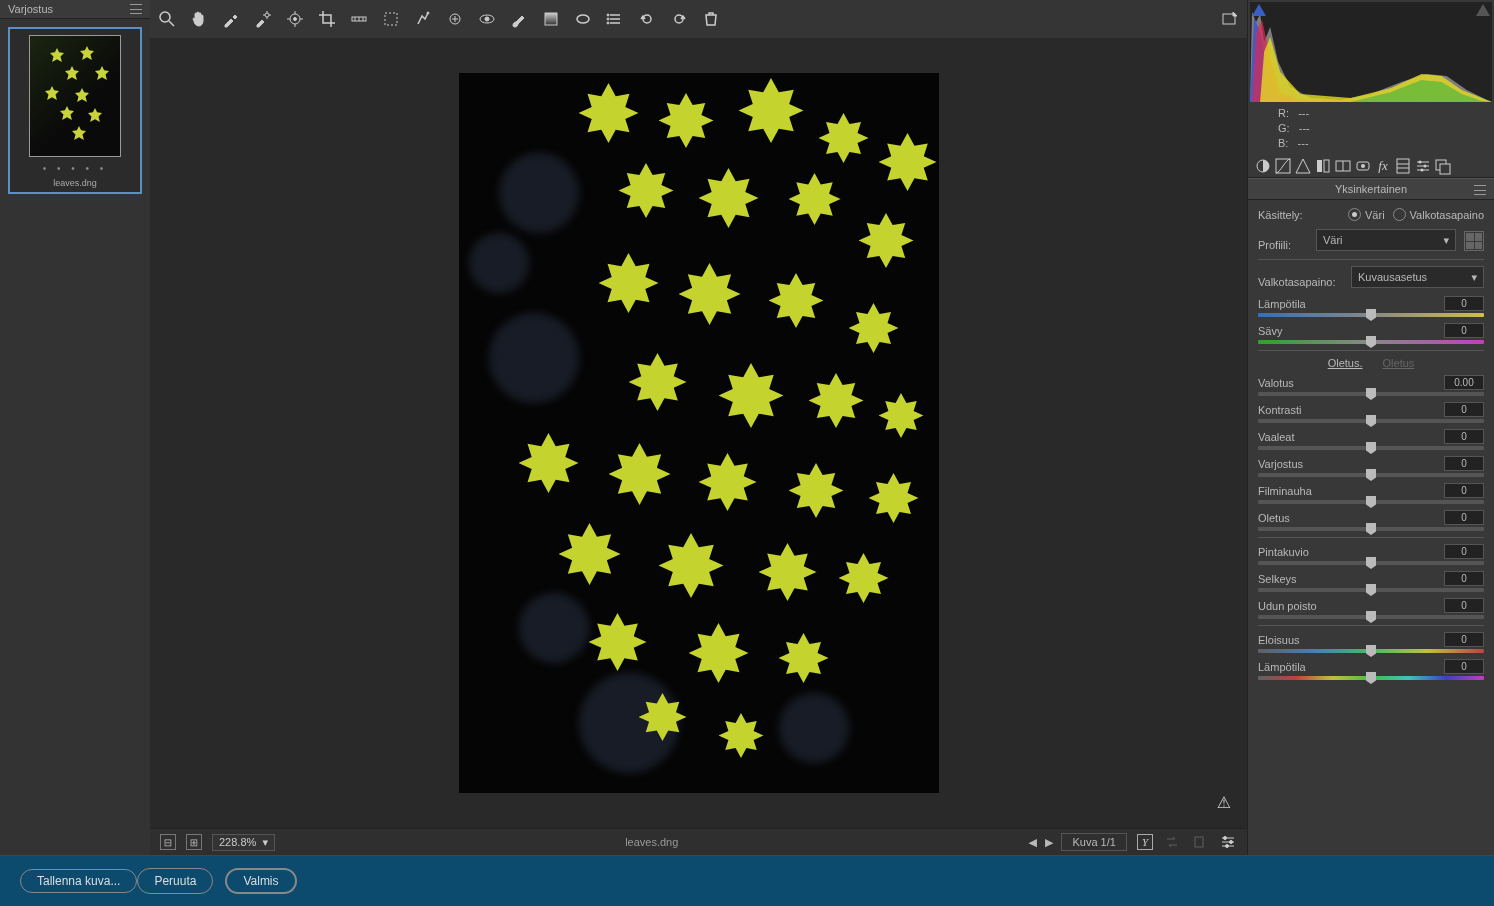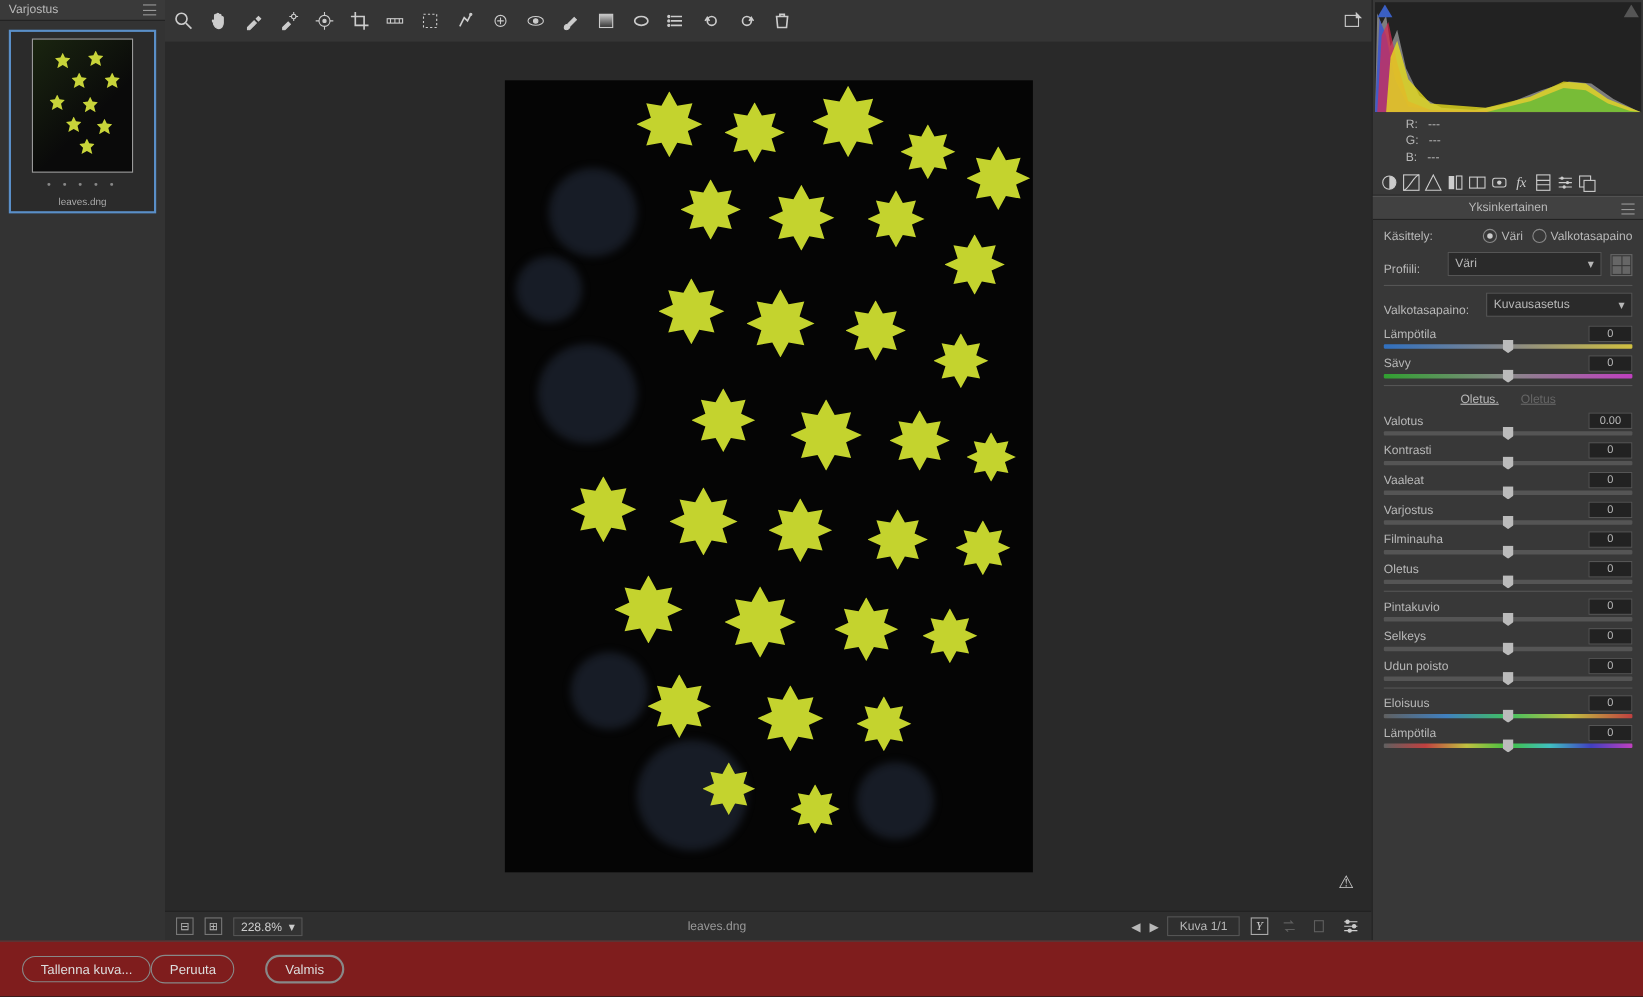--- a/index.html
+++ b/index.html
@@ -62,25 +62,25 @@
 .slider-track.grad-temp{background:linear-gradient(to right,#3070c0,#888,#d0c040)}
 .slider-track.grad-tint{background:linear-gradient(to right,#30a030,#888,#c040c0)}
 .slider-track.grad-vib{background:linear-gradient(to right,#606060,#4080c0,#40c060,#c0c040,#c04040)}
 .slider-track.grad-sat{background:linear-gradient(to right,#606060,#c04040,#c0c040,#40c040,#40c0c0,#4040c0,#c040c0)}
 .slider-thumb{position:absolute;top:-4px;width:10px;height:12px;background:#bbb;left:50%;transform:translateX(-50%);clip-path:polygon(0 0,100% 0,100% 70%,50% 100%,0 70%)}
 .divider{height:1px;background:#555;margin:6px 0}
 .auto-links{display:flex;justify-content:center;gap:20px;margin-bottom:6px}
 .link-txt{text-decoration:underline;cursor:pointer}
 .link-dim{color:#666}
 
-.bottom-bar{height:50px;background:#7f1d1d;display:flex;align-items:center;padding:0 20px;border-top:1px solid #444}
+.bottom-bar{height:50px;background:#0c4a6e;display:flex;align-items:center;padding:0 20px;border-top:1px solid #444}
 .btn{border:1px solid #888;border-radius:14px;padding:4px 16px;background:transparent;color:#ddd;font-size:12px;cursor:pointer}
 .btn.strong{border-width:2px}
 .footer-info{flex:1;text-align:center;text-decoration:underline;color:#aaa;font-size:11px}
-.btn-group{display:flex;gap:28px}
+.btn-group{display:flex;gap:12px}
 </style>
 </head>
 <body>
 
 <div class="app">
  <div class="main-area">
 
   <div class="filmstrip">
     <div class="filmstrip-header">
       <span>Varjostus</span>

